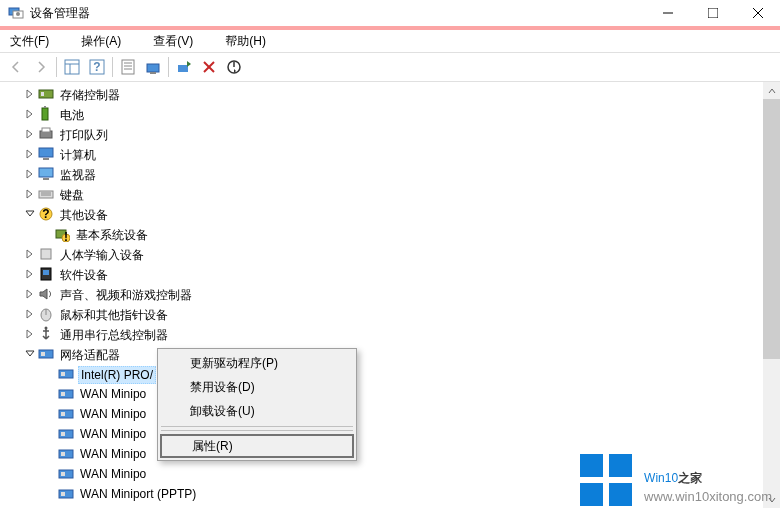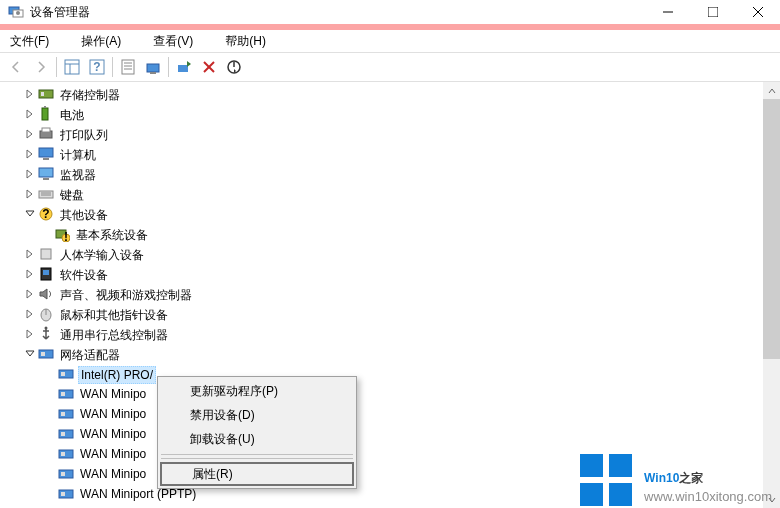--- a/index.html
+++ b/index.html
@@ -1,41 +1,41 @@
 <!DOCTYPE html>
 <html><head>
 <meta charset="utf-8">
 <style>
 * { margin: 0; padding: 0; box-sizing: border-box; font-family: "Microsoft YaHei", "Segoe UI", Tahoma, sans-serif; font-size: 12px; }
 body { width: 780px; height: 508px; background: #fff; overflow: hidden; position: relative; }
-.titlebar { height: 30px; display: flex; align-items: center; padding-left: 8px; border-bottom: 6px solid #fca5a5; }
+.titlebar { height: 30px; display: flex; align-items: center; padding-left: 8px; border-bottom: 4px solid #fca5a5; }
 .titlebar-icon { width: 16px; height: 16px; margin-right: 6px; }
 .titlebar-text { flex: 1; }
 .win-controls { display: flex; height: 100%; }
 .win-btn { width: 45px; display: flex; align-items: center; justify-content: center; cursor: default; }
 .menubar { height: 22px; display: flex; align-items: center; padding-left: 4px; gap: 20px; }
 .menu-item { padding: 2px 6px; cursor: default; }
 .toolbar { height: 30px; display: flex; align-items: center; padding: 0 4px; border-top: 1px solid #e0e0e0; border-bottom: 1px solid #e0e0e0; gap: 1px; background: #fff; }
 .tb-btn { width: 24px; height: 24px; display: flex; align-items: center; justify-content: center; cursor: default; }
 .tb-btn.disabled { opacity: .4; }
 .tb-sep { width: 1px; height: 20px; background: #ccc; margin: 0 2px; }
 .tree { position: absolute; top: 82px; left: 0; right: 0; bottom: 0; overflow: hidden; padding-top: 4px; }
 .node { display: flex; align-items: flex-start; height: 20px; white-space: nowrap; }
 .expander { width: 16px; height: 16px; display: flex; align-items: center; justify-content: center; cursor: default; }
 .node-icon { width: 16px; height: 16px; margin-right: 4px; flex-shrink: 0; }
 .node-label { padding: 1px 2px; }
 .node-label.selected { background: #cce8ff; border: 1px dotted #99d1ff; }
-.context-menu { position: absolute; top: 376px; left: 157px; width: 200px; background: #f0f0f0; border: 1px solid #a0a0a0; box-shadow: 3px 3px 6px rgba(0,0,0,.25); padding: 2px; }
+.context-menu { position: absolute; top: 348px; left: 157px; width: 200px; background: #f0f0f0; border: 1px solid #a0a0a0; box-shadow: 3px 3px 6px rgba(0,0,0,.25); padding: 2px; }
 .ctx-item { height: 24px; display: flex; align-items: center; padding-left: 30px; cursor: default; }
 .ctx-sep { height: 1px; background: #c0c0c0; margin: 3px 1px; }
 .ctx-highlight { border: 2px solid #737373; }
 .watermark { position: absolute; right: 8px; bottom: 2px; display: flex; align-items: center; gap: 12px; opacity: .95; }
 .wm-logo { width: 52px; height: 52px; position: relative; }
 .wm-sq { position: absolute; width: 23px; height: 23px; background: #0078d7; }
-.wm-text { color: #0078d7; font-size: 30px; font-weight: 700; line-height: 1; }
+.wm-text { color: #0078d7; font-size: 30px; font-weight: 400; line-height: 1; }
 .wm-text b { color: #333; }
 .wm-url { color: #888; font-size: 13px; margin-top: 2px; }
 .scrollbar { position: absolute; top: 82px; right: 0; bottom: 0; width: 17px; background: #f0f0f0; }
 .sb-btn { height: 17px; background: #f0f0f0; display: flex; align-items: center; justify-content: center; }
 .sb-thumb { position: absolute; top: 17px; width: 17px; height: 260px; background: #cdcdcd; }
 </style>
 </head>
 <body>
 
 <div class="titlebar">

